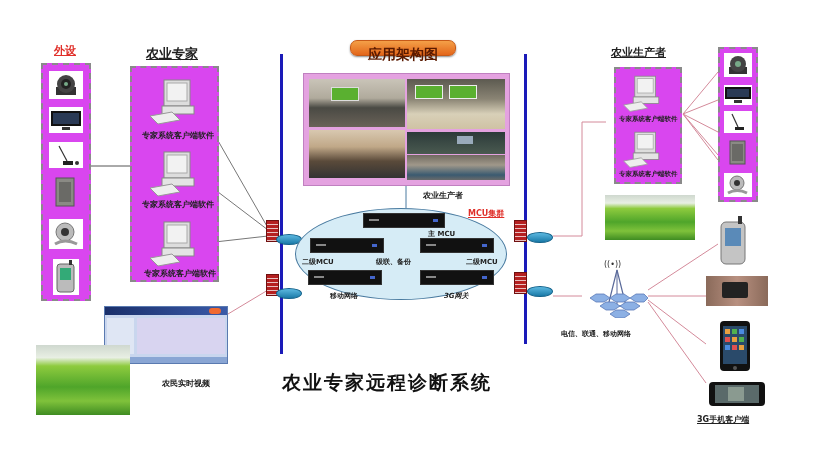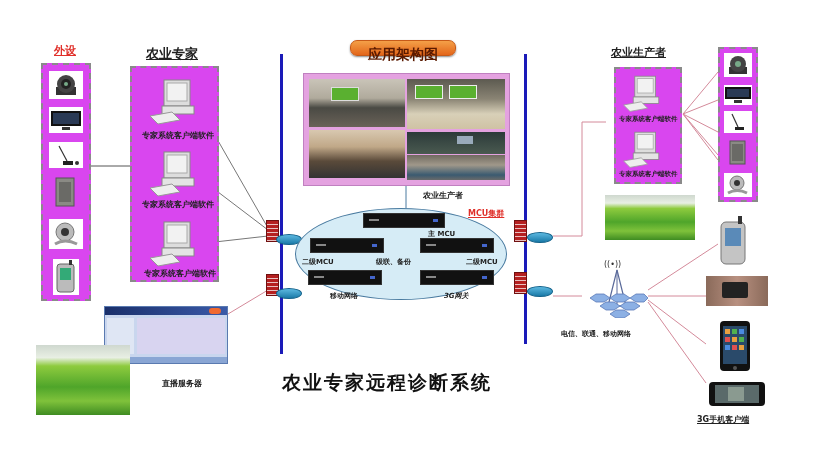--- a/index.html
+++ b/index.html
@@ -152,21 +152,21 @@
 <div class="router" style="left:276px;top:288px;"></div>
 
 <div class="abs" style="left:104px;top:306px;width:124px;height:58px;background:#c9d6ee;border:1px solid #5a7ab0;">
   <div class="abs" style="left:0;top:0;width:122px;height:8px;background:linear-gradient(90deg,#1a2f6a,#3a5aa8);"></div>
   <div class="abs" style="left:104px;top:1px;width:12px;height:6px;background:#f06a30;border-radius:3px;"></div>
   <div class="abs" style="left:2px;top:11px;width:27px;height:36px;background:#dfe6f4;"></div>
   <div class="abs" style="left:32px;top:11px;width:88px;height:36px;background:#d8d4f0;"></div>
   <div class="abs" style="left:0;top:50px;width:122px;height:6px;background:#8aa6d4;"></div>
 </div>
 <div class="field" style="left:36px;top:345px;width:94px;height:70px;"></div>
-<div class="caption" style="left:162px;top:378px;font-size:8px;">直播服务器</div>
+<div class="caption" style="left:162px;top:378px;font-size:8px;">农民实时视频</div>
 
 <div class="banner">应用架构图</div>
 <div class="photos">
   <div class="photo" style="left:5px;top:5px;width:96px;height:48px;background:linear-gradient(180deg,#c9c4b8 0%,#b0aa9c 40%,#4a4a44 60%,#6a6258 100%);">
     <div class="abs" style="left:22px;top:8px;width:28px;height:14px;background:#5ab030;border:1px solid #ddd;"></div>
   </div>
   <div class="photo" style="left:103px;top:5px;width:98px;height:50px;background:linear-gradient(180deg,#5c5a50 0%,#8a8474 40%,#d8d0b8 70%,#cfc2a4 100%);">
     <div class="abs" style="left:8px;top:6px;width:28px;height:14px;background:#5ab030;border:1px solid #eee;"></div>
     <div class="abs" style="left:42px;top:6px;width:28px;height:14px;background:#5ab030;border:1px solid #eee;"></div>
   </div>

